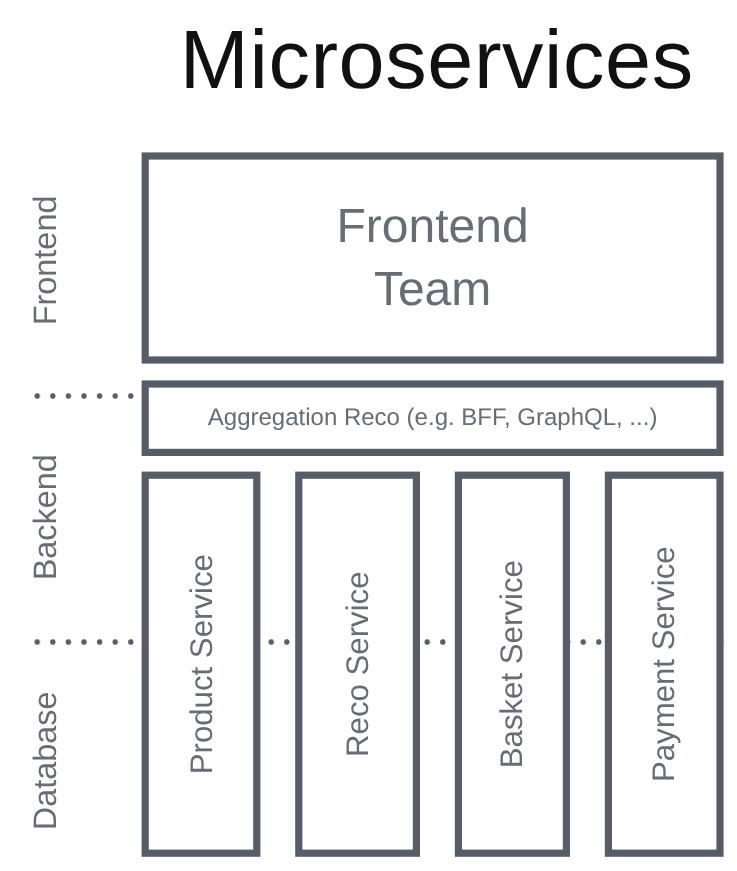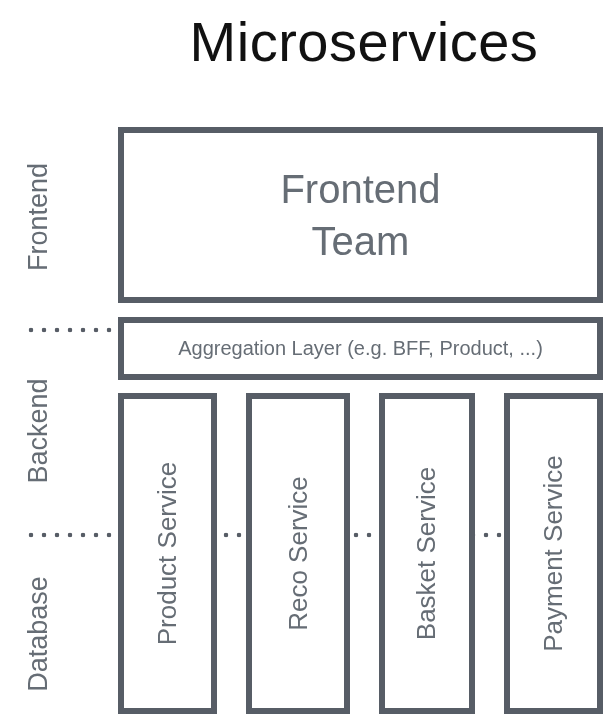--- a/index.html
+++ b/index.html
@@ -14,21 +14,21 @@
     position:relative;
     width:614px;height:726px;
     background:var(--bg);
     font-family:"Liberation Sans", sans-serif;
     overflow:hidden;
   }
   .title{
     position:absolute;
     left:114px;top:10px;width:500px;
     text-align:center;
-    font-size:56px;
+    font-size:69px;
     line-height:1.15;
     color:var(--title);
     font-weight:400;
     letter-spacing:0.5px;
     white-space:nowrap;
   }
   .box{
     position:absolute;
     box-sizing:border-box;
     background:var(--bg);
@@ -103,21 +103,21 @@
 
   <div class="dotline divider1"></div>
   <div class="dotline divider2"></div>
 
   <div class="box frontend-team">
     <span>Frontend
 Team</span>
   </div>
 
   <div class="box aggregation">
-    <span>Aggregation Layer (e.g. BFF, Product, ...)</span>
+    <span>Aggregation Reco (e.g. BFF, GraphQL, ...)</span>
   </div>
 
   <div class="box service svc-product">
     <span class="vlabel">Product Service</span>
   </div>
 
   <div class="box service svc-reco">
     <span class="vlabel">Reco Service</span>
   </div>
 

